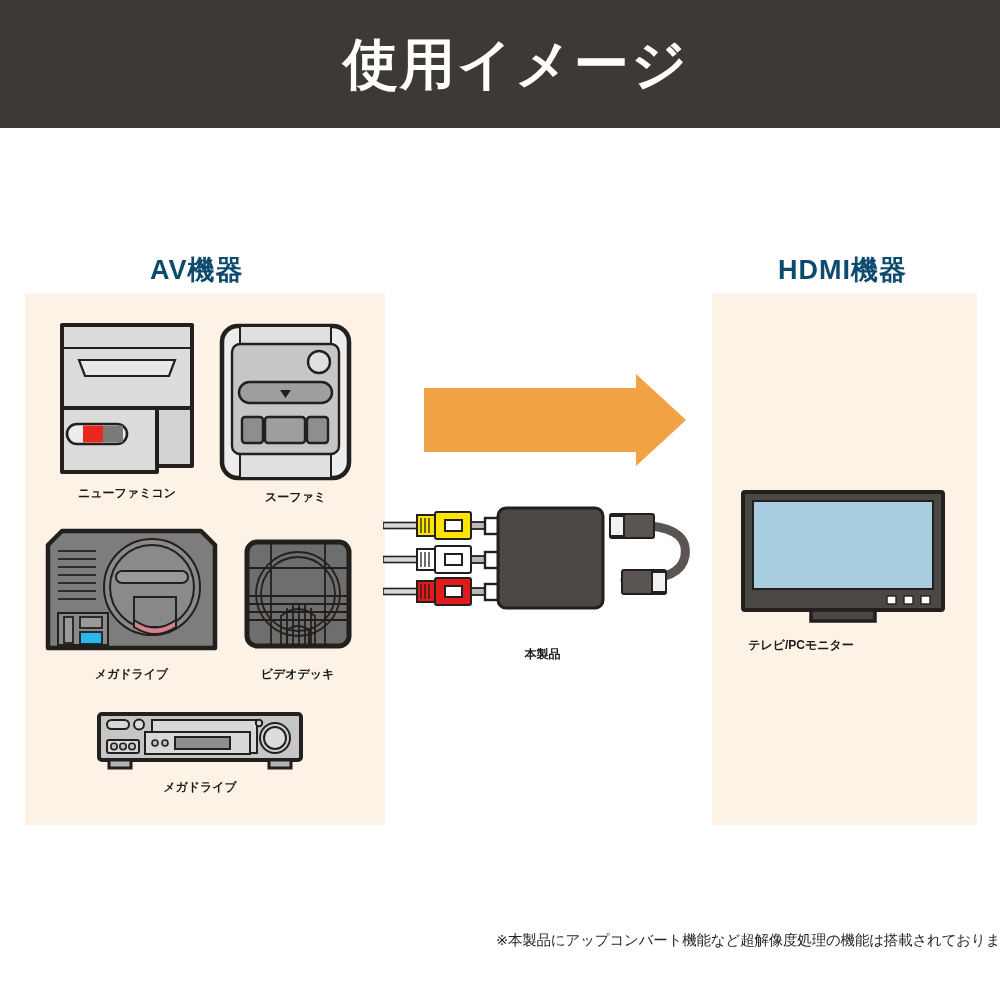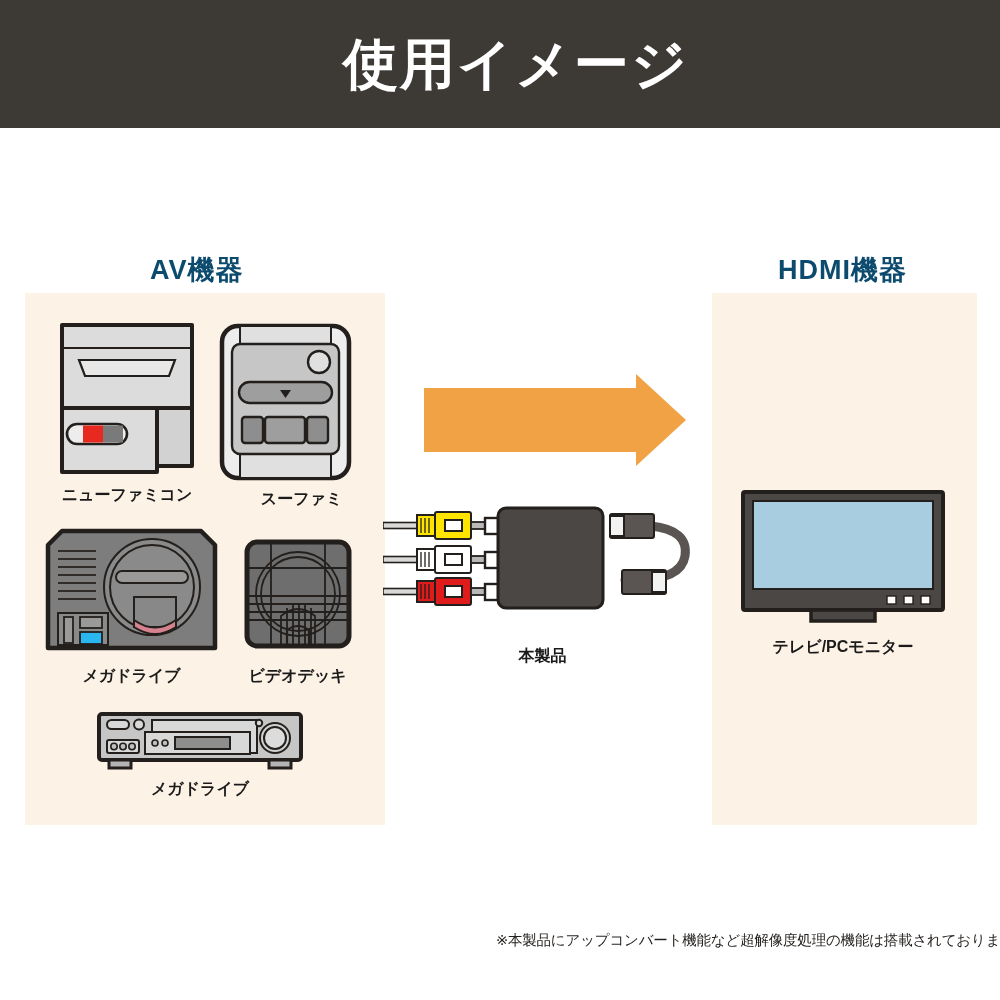--- a/index.html
+++ b/index.html
@@ -51,21 +51,21 @@
   .panel {
     position: absolute;
     background: #fdf2e6;
   }
   #panel-av   { left: 25px;  top: 293px; width: 360px; height: 532px; }
   #panel-hdmi { left: 712px; top: 293px; width: 265px; height: 532px; }
 
   
   .device-label {
     position: absolute;
-    font-size: 16px;
+    font-size: 12px;
     font-weight: bold;
     color: #1a1a1a;
     text-align: center;
     white-space: nowrap;
     letter-spacing: 0px;
   }
 
   
   .device { position: absolute; }
 
@@ -141,21 +141,21 @@
     <circle cx="101" cy="40" r="11" fill="#e0e0e0" stroke="#231f1c" stroke-width="2.4"></circle>
     <rect x="21" y="60" width="93" height="21" rx="10.5" fill="#9e9e9e" stroke="#231f1c" stroke-width="2.4"></rect>
     <path d="M62 68 L73 68 L67.5 76 Z" fill="#231f1c"></path>
     <g stroke="#231f1c" stroke-width="2.4">
       <rect x="24" y="95" width="21" height="26" rx="3" fill="#8e8e8e"></rect>
       <rect x="47" y="95" width="40" height="26" rx="3" fill="#9e9e9e"></rect>
       <rect x="89" y="95" width="21" height="26" rx="3" fill="#8e8e8e"></rect>
     </g>
   </svg>
 </div>
-<div class="device-label" style="left:234px; top:489px; width:135px;">スーファミ</div>
+<div class="device-label" style="left:228px; top:489px; width:135px;">スーファミ</div>
 
 <div class="device" style="left:44px; top:527px; width:175px; height:125px;">
   <svg width="175" height="125" viewBox="0 0 175 125">
     <path d="M18 4 L157 4 L171 18 L171 107 L171 121 L4 121 L4 18 Z" fill="#7d7d7d" stroke="#231f1c" stroke-width="4.5" stroke-linejoin="round"></path>
     <g stroke="#231f1c" stroke-width="1.8" opacity="0.85">
       <line x1="14" y1="24" x2="52" y2="24"></line>
         <line x1="14" y1="32" x2="52" y2="32"></line>
       <line x1="14" y1="40" x2="52" y2="40"></line>
         <line x1="14" y1="48" x2="52" y2="48"></line>
       <line x1="14" y1="56" x2="52" y2="56"></line>
@@ -306,17 +306,17 @@
     <rect x="4" y="4" width="200" height="118" rx="2" fill="#4a4745" stroke="#231f1c" stroke-width="4"></rect>
     <rect x="14" y="13" width="180" height="88" fill="#a8cde0" stroke="#231f1c" stroke-width="2"></rect>
     <g fill="#ffffff" stroke="#231f1c" stroke-width="1.4">
       <rect x="148" y="108" width="9" height="8"></rect>
       <rect x="165" y="108" width="9" height="8"></rect>
       <rect x="182" y="108" width="9" height="8"></rect>
     </g>
     <rect x="72" y="122" width="64" height="11" fill="#4a4745" stroke="#231f1c" stroke-width="3.5"></rect>
   </svg>
 </div>
-<div class="device-label" style="left:739px; top:637px; width:208px;">テレビ/PCモニター</div>
+<div class="device-label" style="left:697px; top:637px; width:208px;">テレビ/PCモニター</div>
 
 <div id="footnotes">
   <div class="footnote">※本製品にアップコンバート機能など超解像度処理の機能は搭載されておりません</div>
 </div>
 
 </body></html>

